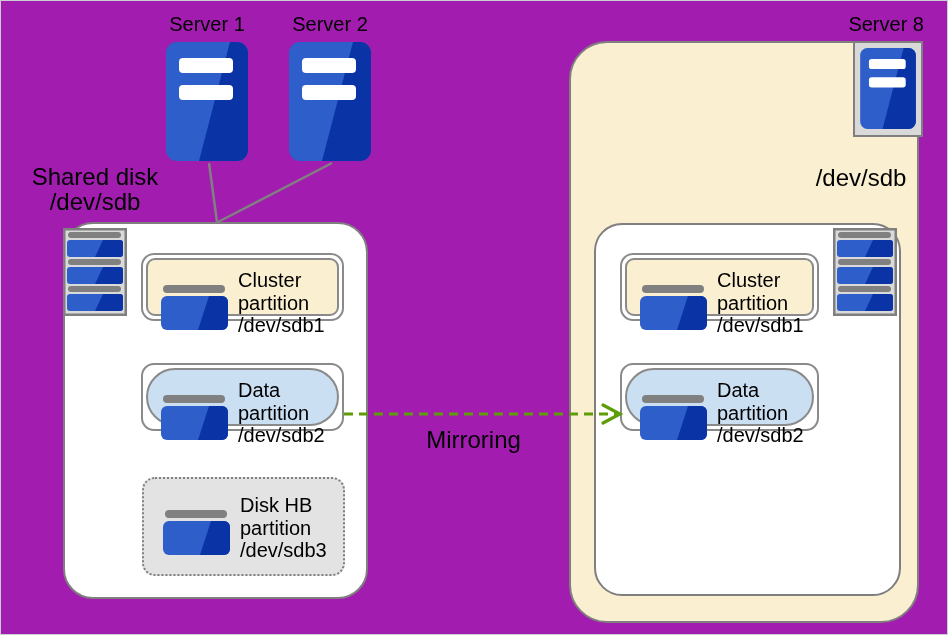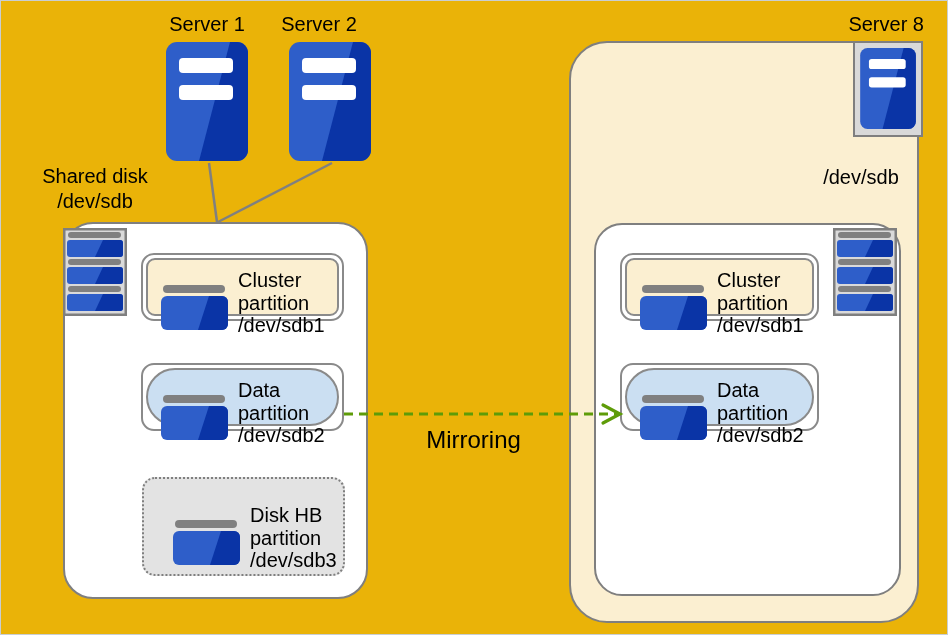--- a/index.html
+++ b/index.html
@@ -1,27 +1,27 @@
 <!DOCTYPE html>
 <html><head>
 <meta charset="utf-8">
 <style>
   html,body { margin:0; padding:0; background:#ffffff; }
   .canvas {
     position:relative; width:948px; height:635px;
-    background:#eab308; overflow:hidden; box-sizing:border-box;
+    background:#a21caf; overflow:hidden; box-sizing:border-box;
     border:1px solid #c9ced3;
     font-family:"Liberation Sans", sans-serif;
     color:#000;
   }
   .abs { position:absolute; }
   .lbl { position:absolute; font-size:20px; line-height:24px; white-space:nowrap; }
   .lbl.center { text-align:center; }
   .lbl.right  { text-align:right; }
-  .two-line { position:absolute; font-size:20px; line-height:25px; text-align:center; }
+  .two-line { position:absolute; font-size:24px; line-height:25px; text-align:center; }
   .two-line div { white-space:nowrap; }
 
   
   .left-container {
     left:62px; top:221px; width:305px; height:377px;
     border:2.5px solid #7f7f7f; border-radius:30px; background:#ffffff;
     box-sizing:border-box;
   }
   .server3-box {
     left:568px; top:40px; width:350px; height:582px;
@@ -45,21 +45,21 @@
     border:2px solid #8a8a8a; border-radius:13px; background:#ffffff;
     padding:3px; box-sizing:border-box;
   }
   .pbox-inner {
     position:relative; width:100%; height:100%;
     border:2px solid #8a8a8a; border-radius:9px; box-sizing:border-box;
   }
   .pbox-inner.tan  { background:#fbefd1; }
   .pbox-inner.blue { background:#cbdff2;border-radius:30px; }
   .pbox.dotted {
-    border:2.5px dotted #7f7f7f; background:#e3e3e3; padding:16px;
+    border:2.5px dotted #7f7f7f; background:#e3e3e3; padding:6px;
   }
   .pbox.dotted .pbox-inner { border:none; background:transparent; }
   .p-icon { position:absolute; left:13px; top:25px; width:67px; height:45px; }
   .p-text { position:absolute; left:90px; top:9px; font-size:20px; line-height:22.5px; }
   .p-text div { white-space:nowrap; }
 
   .server-icon-lg { position:absolute; width:82px; height:119px; }
   .server-icon-sm { position:absolute; width:58px; height:81px; }
   .diskstack { position:absolute; width:64px; height:88px; }
 
@@ -112,21 +112,21 @@
       <use href="#sym-dbar" x="4" y="39"></use>
       <rect x="5" y="58" width="53" height="6" rx="3" fill="#808080"></rect>
       <use href="#sym-dbar" x="4" y="66"></use>
     </g>
   </defs>
 </svg>
 
 <div class="canvas">
 
   <div class="lbl center" style="left:146px; top:11px; width:120px;">Server 1</div>
-  <div class="lbl center" style="left:258px; top:11px; width:120px;">Server 2</div>
+  <div class="lbl center" style="left:269px; top:11px; width:120px;">Server 2</div>
   <div class="lbl right" style="left:803px; top:11px; width:120px;">Server 8</div>
 
   <svg class="server-icon-lg" style="left:165px; top:41px;" viewBox="0 0 82 119">
       <use href="#sym-server"></use>
     </svg>
   <svg class="server-icon-lg" style="left:288px; top:41px;" viewBox="0 0 82 119">
       <use href="#sym-server"></use>
     </svg>
 
   <div class="two-line" style="left:23px; top:163px; width:142px;">

